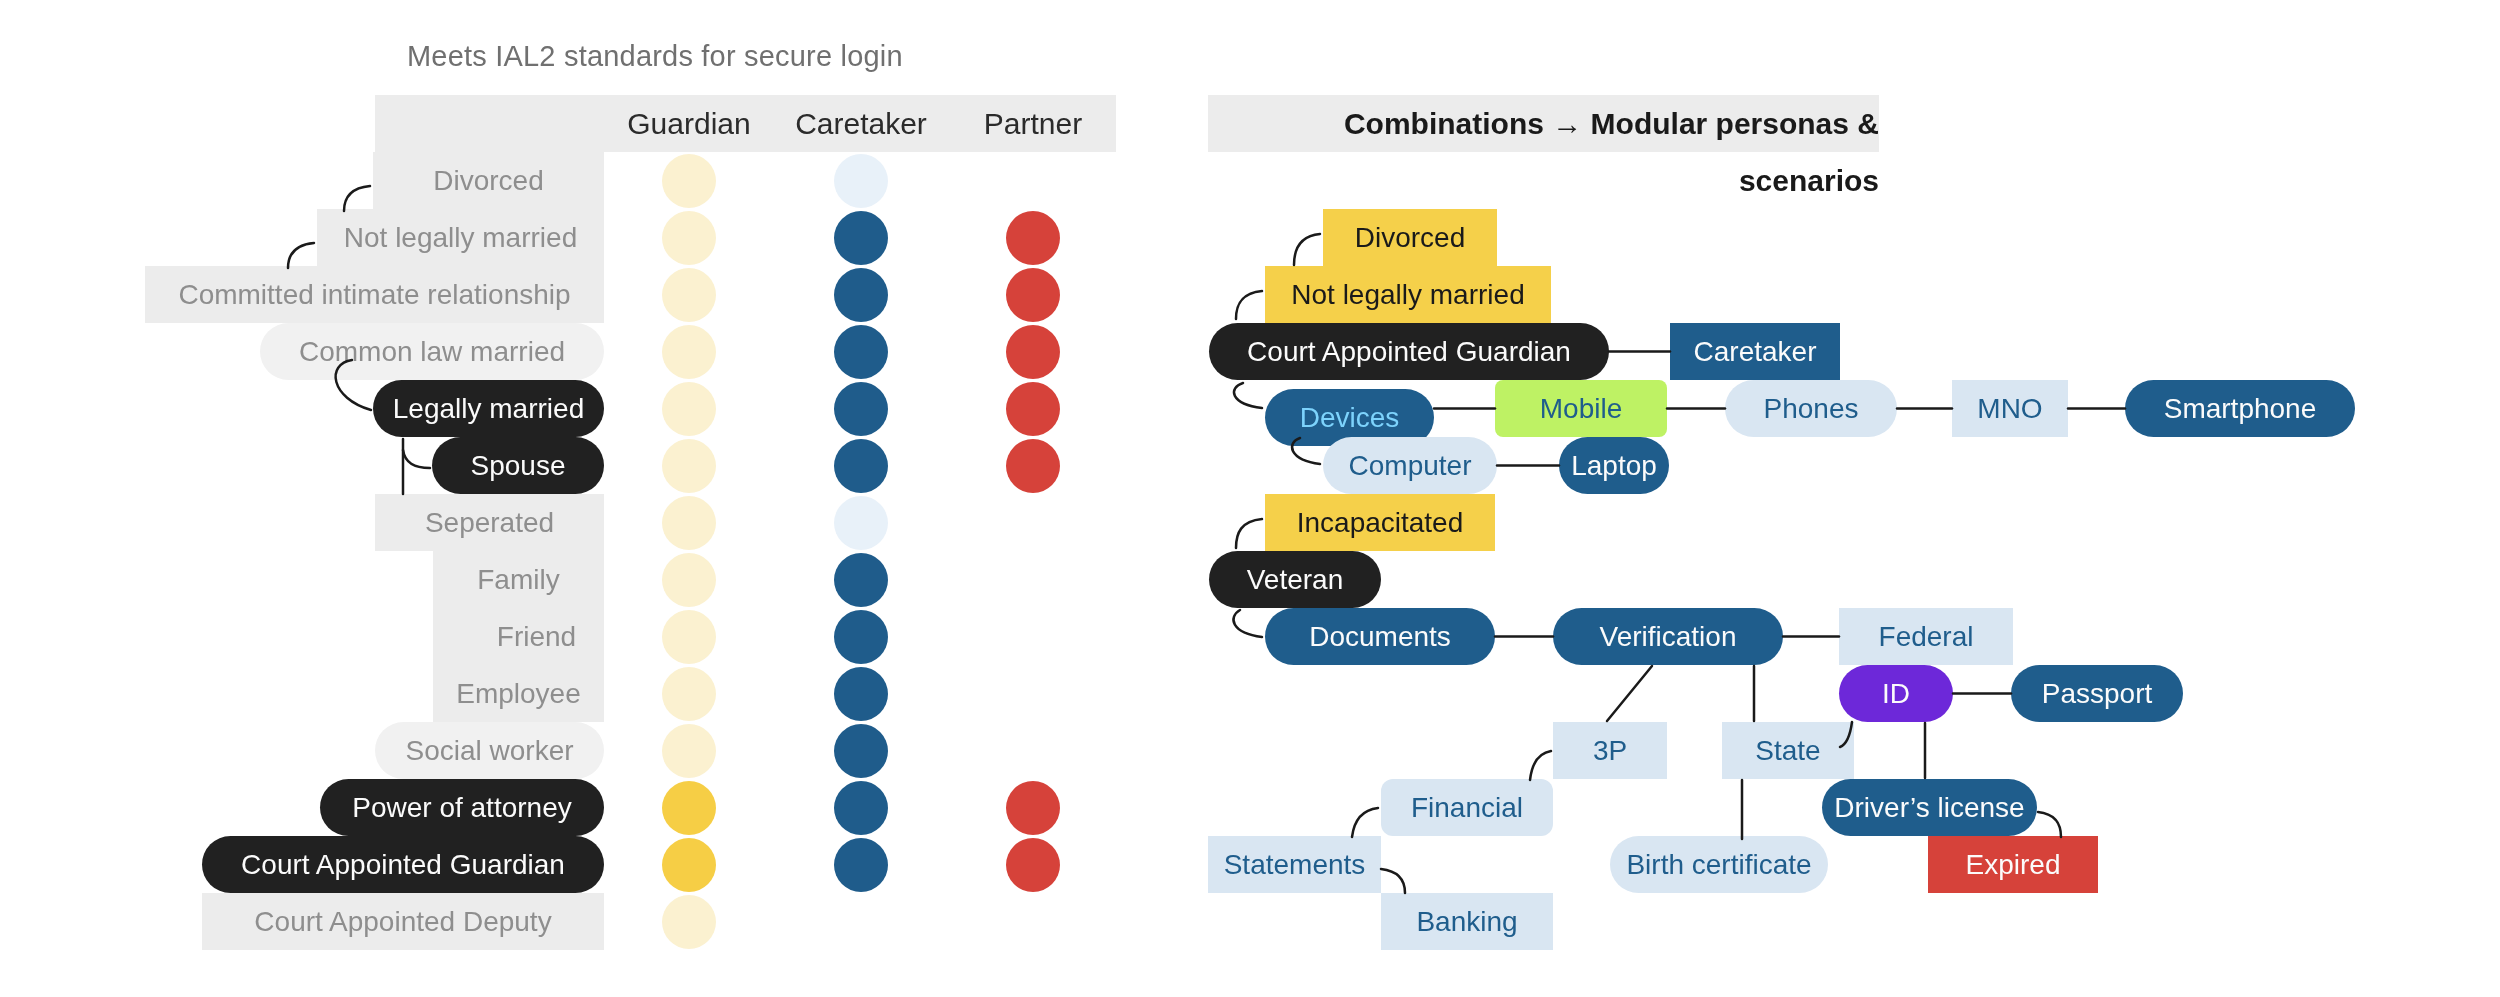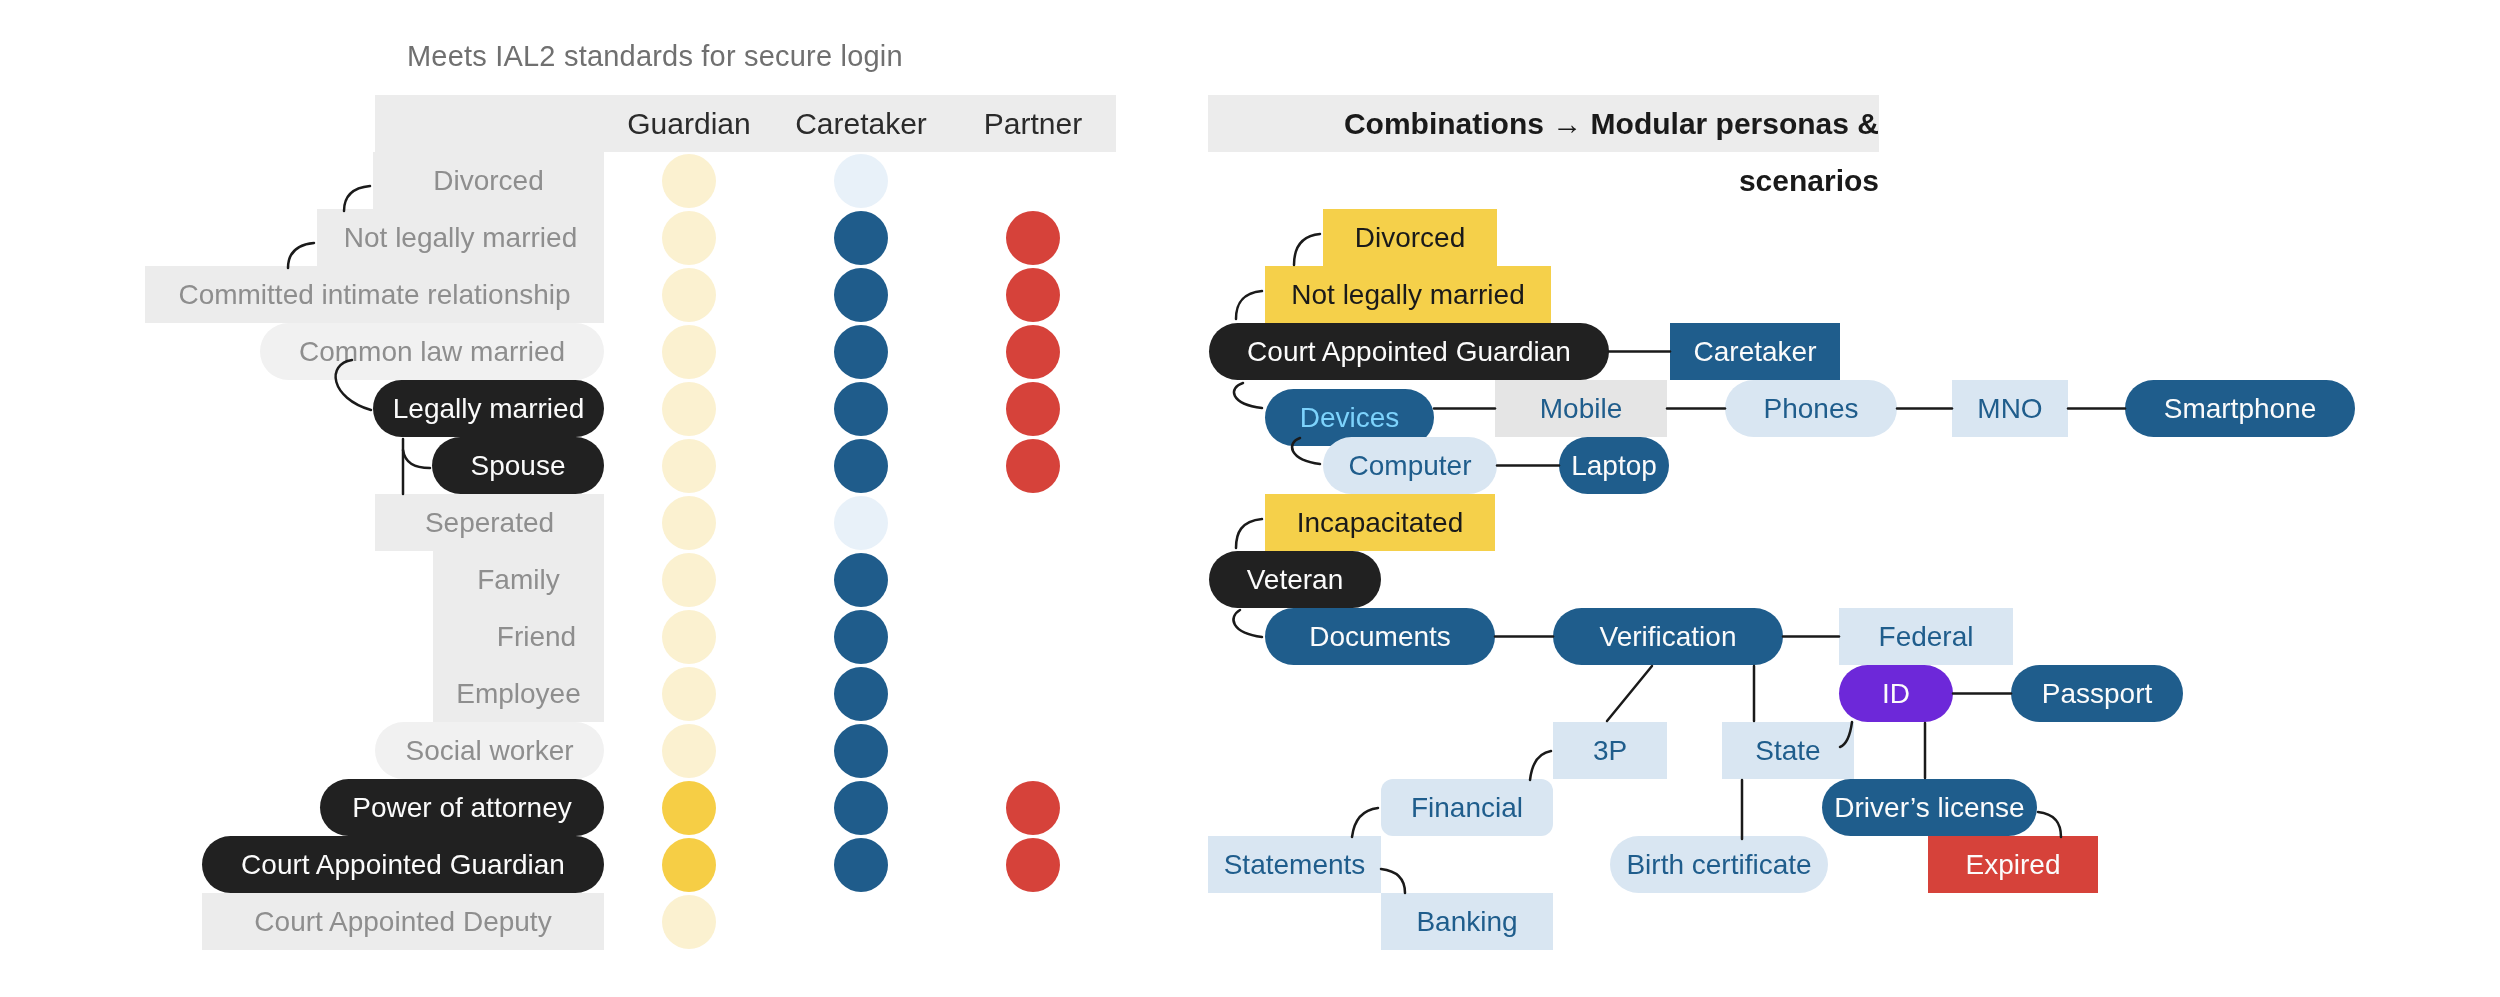--- a/index.html
+++ b/index.html
@@ -113,21 +113,21 @@
   <div class="dg-header">
     <span>Combinations → Modular personas &amp; scenarios</span>
   </div>
 
   <div id="nodes">
       <div class="node" style="left: 1323px; top: 209px; width: 174px; height: 57px; background: rgb(245, 208, 74); color: rgb(26, 26, 26); border-radius: 0px;">Divorced</div>
       <div class="node" style="left: 1265px; top: 266px; width: 286px; height: 57px; background: rgb(245, 208, 74); color: rgb(26, 26, 26); border-radius: 0px;">Not legally married</div>
       <div class="node" style="left: 1209px; top: 323px; width: 400px; height: 57px; background: rgb(33, 33, 33); color: rgb(251, 251, 251); border-radius: 29px;">Court Appointed Guardian</div>
       <div class="node" style="left: 1670px; top: 323px; width: 170px; height: 57px; background: rgb(31, 93, 140); color: rgb(251, 251, 251); border-radius: 0px;">Caretaker</div>
       <div class="node" style="left: 1265px; top: 380px; width: 169px; height: 57px; background: rgb(31, 93, 140); color: #7dd3fc; border-radius: 29px; margin-top: 9px;">Devices</div>
-      <div class="node" style="left: 1495px; top: 380px; width: 172px; height: 57px; background: #e5e5e5; color: rgb(31, 93, 140); border-radius: 0px;">Mobile</div>
+      <div class="node" style="left: 1495px; top: 380px; width: 172px; height: 57px; background: #bef264; color: rgb(31, 93, 140); border-radius: 8px;">Mobile</div>
       <div class="node" style="left: 1725px; top: 380px; width: 172px; height: 57px; background: rgb(217, 230, 242); color: rgb(31, 93, 140); border-radius: 29px;">Phones</div>
       <div class="node" style="left: 1952px; top: 380px; width: 116px; height: 57px; background: rgb(217, 230, 242); color: rgb(31, 93, 140); border-radius: 0px;">MNO</div>
       <div class="node" style="left: 2125px; top: 380px; width: 230px; height: 57px; background: rgb(31, 93, 140); color: rgb(251, 251, 251); border-radius: 29px;">Smartphone</div>
       <div class="node" style="left: 1323px; top: 437px; width: 174px; height: 57px; background: rgb(217, 230, 242); color: rgb(31, 93, 140); border-radius: 29px;">Computer</div>
       <div class="node" style="left: 1559px; top: 437px; width: 110px; height: 57px; background: rgb(31, 93, 140); color: rgb(251, 251, 251); border-radius: 29px;">Laptop</div>
       <div class="node" style="left: 1265px; top: 494px; width: 230px; height: 57px; background: rgb(245, 208, 74); color: rgb(26, 26, 26); border-radius: 0px;">Incapacitated</div>
       <div class="node" style="left: 1209px; top: 551px; width: 172px; height: 57px; background: rgb(33, 33, 33); color: rgb(251, 251, 251); border-radius: 29px;">Veteran</div>
       <div class="node" style="left: 1265px; top: 608px; width: 230px; height: 57px; background: rgb(31, 93, 140); color: rgb(251, 251, 251); border-radius: 29px;">Documents</div>
       <div class="node" style="left: 1553px; top: 608px; width: 230px; height: 57px; background: rgb(31, 93, 140); color: rgb(251, 251, 251); border-radius: 29px;">Verification</div>
       <div class="node" style="left: 1839px; top: 608px; width: 174px; height: 57px; background: rgb(217, 230, 242); color: rgb(31, 93, 140); border-radius: 0px;">Federal</div>

